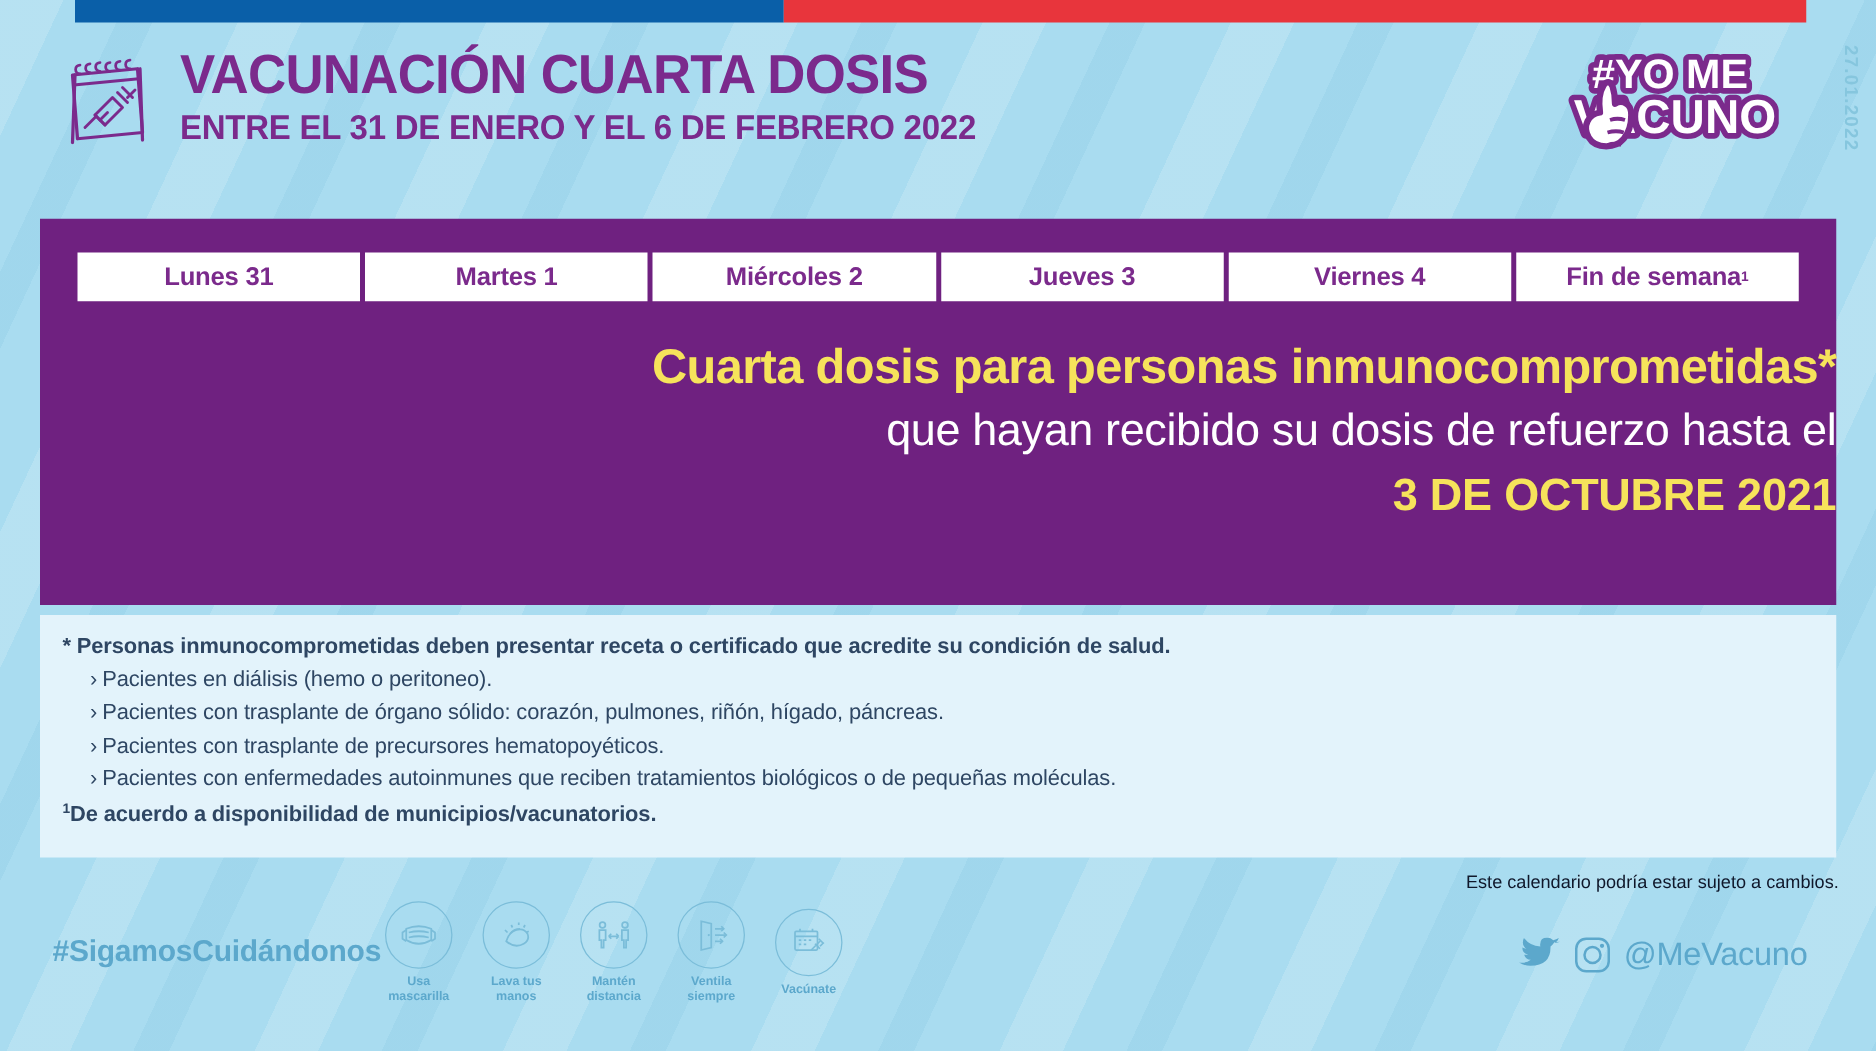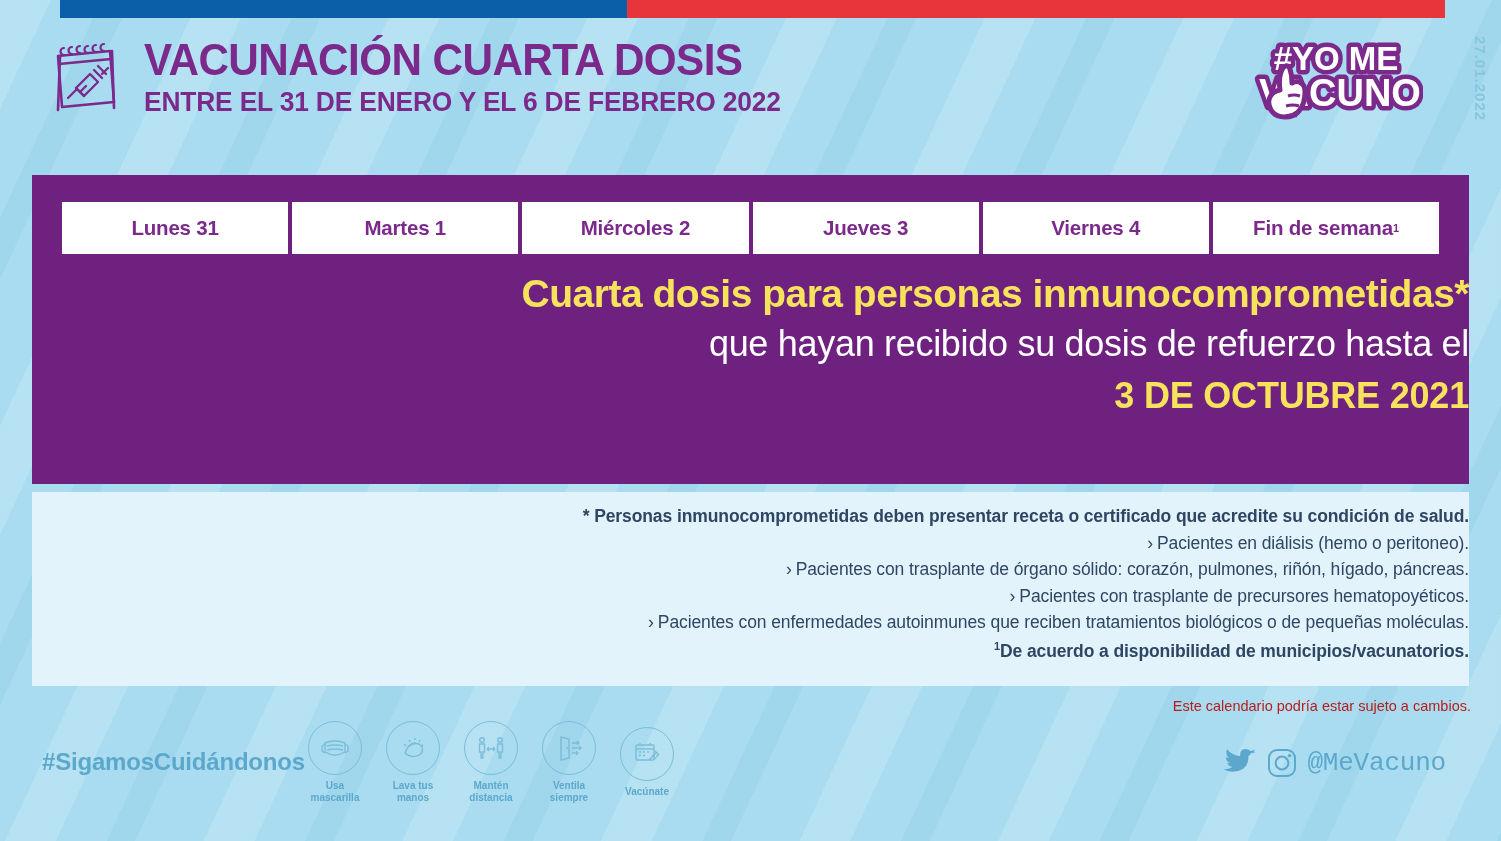--- a/index.html
+++ b/index.html
@@ -45,21 +45,21 @@
     display: flex;
   }
   #top-bar .seg-blue { width: 567px; background: #0a5fa8; }
   #top-bar .seg-red  { flex: 1; background: #e8353c; }
 
   
   #header {
     position: absolute;
     top: 38px; left: 46px;
     display: flex;
-    align-items: flex-start;
+    align-items: flex-end;
     gap: 18px;
   }
   #cal-syringe-icon { width: 80px; height: 80px; flex: none; }
   #header-text { padding-bottom: 4px; }
   #main-title {
     color: #7b2a8c;
     font-size: 44px;
     font-weight: bold;
     letter-spacing: -0.6px;
     line-height: 1.02;
@@ -100,21 +100,21 @@
   #purple-panel {
     position: absolute;
     top: 175px; left: 32px;
     width: 1437px; height: 309px;
     background: #6f2180;
   }
 
   #day-tabs {
     position: absolute;
     top: 27px; left: 30px;
-    width: 1377px; height: 52px;
+    width: 1377px; height: 39px;
     display: flex;
     gap: 4px;
   }
   .day-tab {
     flex: 1;
     background: #ffffff;
     color: #7b2a8c;
     font-size: 20.5px;
     font-weight: bold;
     display: flex;
@@ -161,33 +161,32 @@
     width: 1437px; height: 194px;
     background: #e3f3fb;
     padding: 11px 0 0 18px;
   }
   .note-line {
     color: #2e4663;
     font-size: 17.5px;
     line-height: 1.52;
     letter-spacing: -0.1px;
     white-space: nowrap;
-    text-align: right;
   }
   .note-bold { font-weight: bold; }
   .note-item { padding-left: 22px; }
   .note-item .chev { color: #2e4663; margin-right: 4px; }
   .note-footer { font-weight: bold; margin-top: 2px; }
   .note-footer sup { font-size: 11px; }
 
   
   #disclaimer {
     position: absolute;
     top: 698px; right: 30px;
-    color: #b91c1c;
+    color: #0f172a;
     font-size: 14.5px;
   }
 
   
   #hashtag {
     position: absolute;
     left: 42px; top: 748px;
     color: #5ca8cc;
     font-size: 24px;
     font-weight: bold;
@@ -221,21 +220,20 @@
     right: 55px; top: 748px;
     display: flex;
     align-items: center;
     gap: 10px;
   }
   #social-handle {
     color: #5ca8cc;
     font-size: 26px;
     font-weight: normal;
     letter-spacing: -0.2px;
-    font-family: Liberation Mono, monospace;
   }
 </style>
 </head>
 <body>
 
 <div id="poster">
 
   <div id="bg-pattern"></div>
 
   <div id="top-bar">

